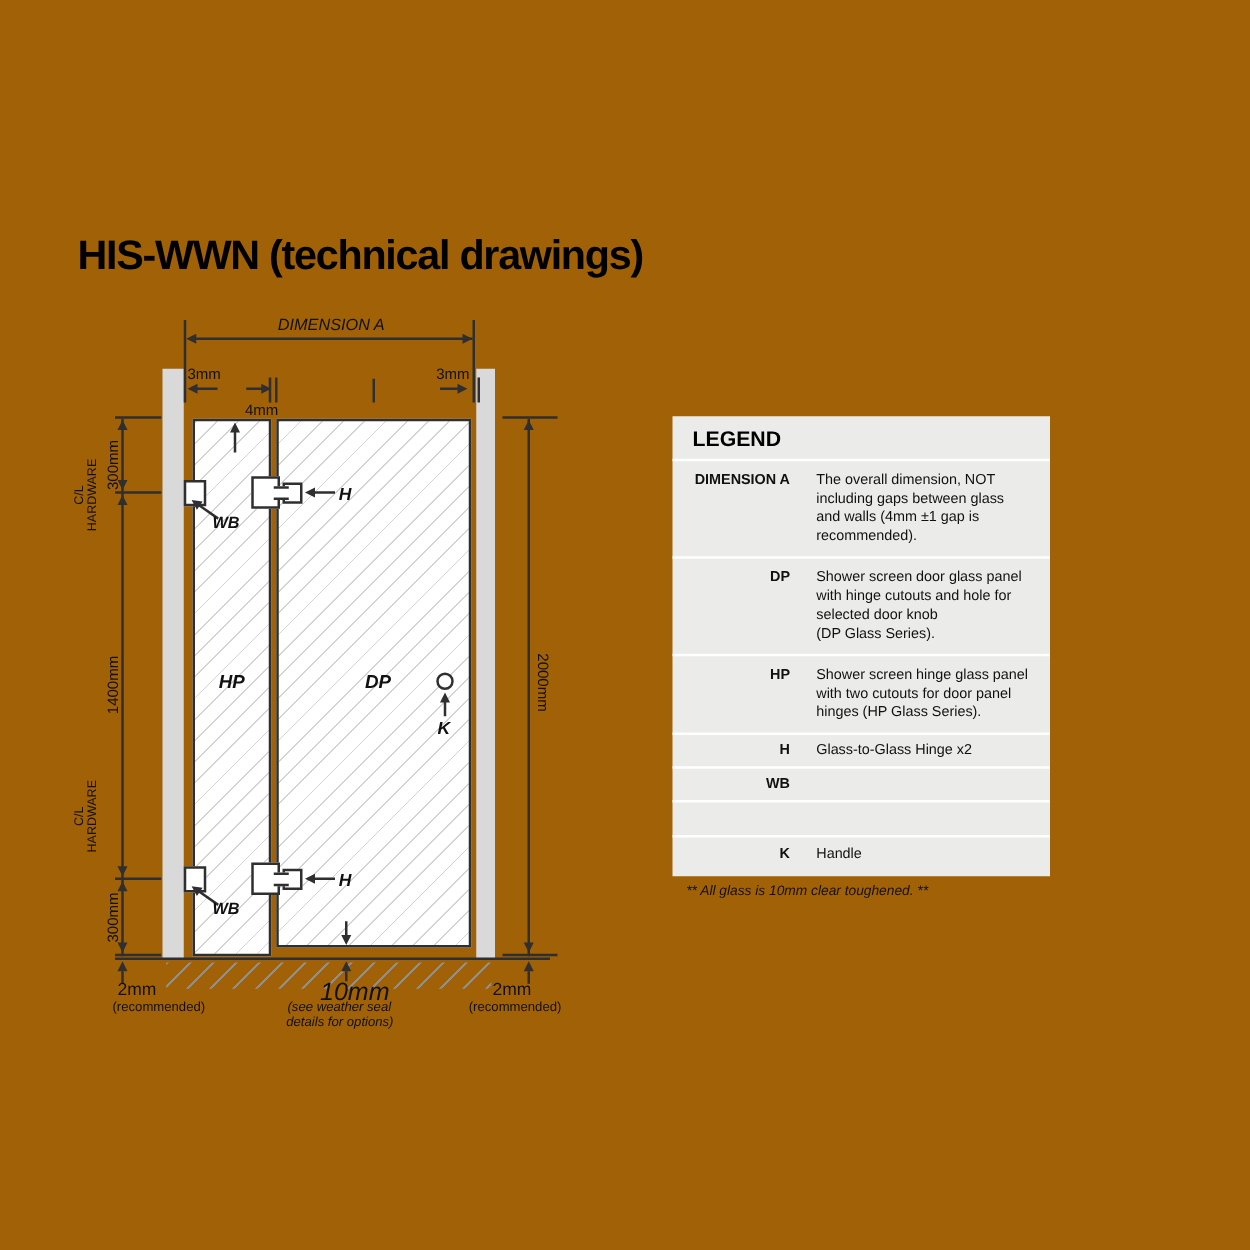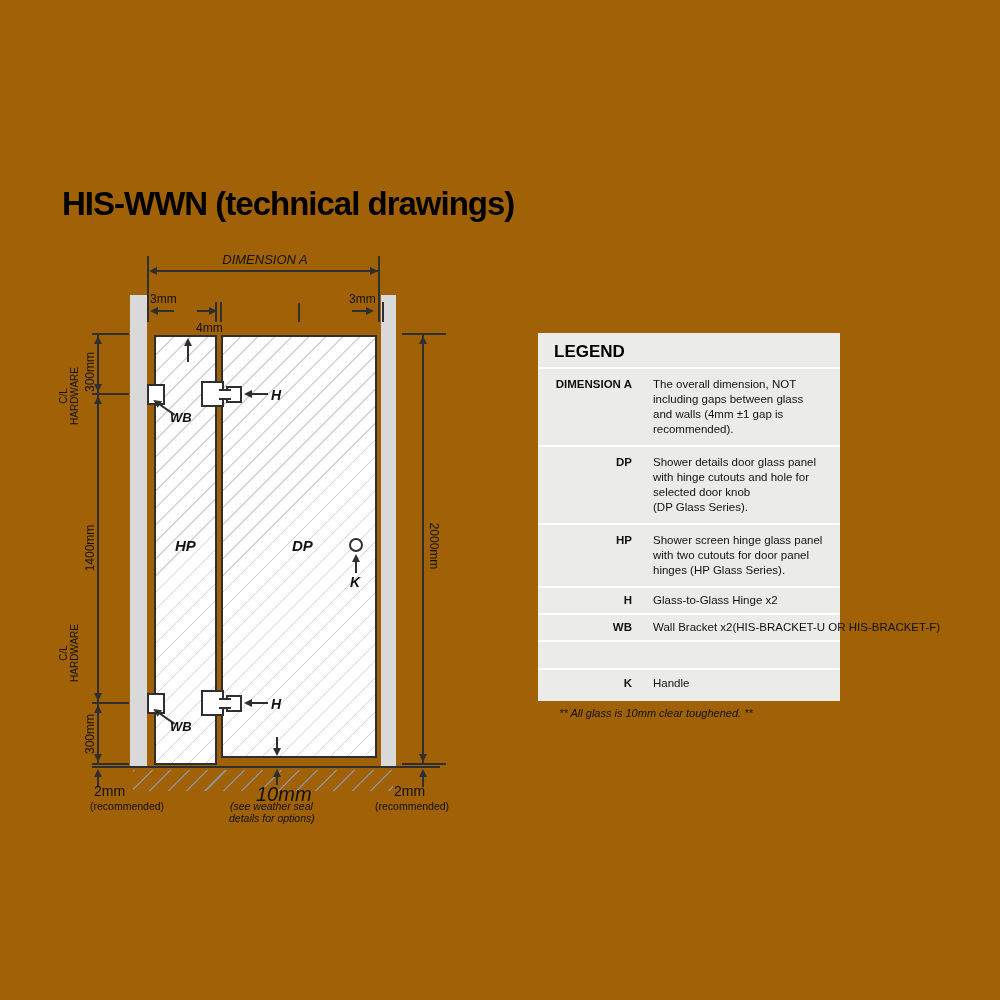--- a/index.html
+++ b/index.html
@@ -38,21 +38,21 @@
 
   .page-title { position:absolute; left:62px; top:185px; font-size:33px; font-weight:bold; letter-spacing:-1px; color:#000; }
 
   .legend { position:absolute; left:538px; top:333px; width:302px; height:368px; background:#ebebe9; }
   .legend-header { font-size:17px; font-weight:bold; padding:9px 0 5px 16px; color:#000; }
   .legend-sep { height:2px; background:#fff; }
   .legend-row { display:flex; font-size:11.5px; line-height:15px; }
   .legend-term { width:94px; text-align:right; font-weight:bold; flex:none; }
   .legend-desc { margin-left:21px; width:182px; }
   .legend-desc.nowrap { white-space:nowrap; overflow:visible; width:auto; }
-  .legend-foot { position:absolute; left:516px; top:707px; width:280px; text-align:center; font-size:11px; font-style:italic; color:#111; }
+  .legend-foot { position:absolute; left:549px; top:707px; width:280px; text-align:left; font-size:11px; font-style:italic; color:#111; }
   .kcircle { position:absolute; width:14px; height:14px; border:2px solid #2f2f2f; border-radius:50%; background:#fff; }
 </style>
 </head>
 <body>
 
 <div id="canvas">
 
   <div class="page-title">HIS-WWN (technical drawings)</div>
 
   <div>
@@ -189,21 +189,21 @@
         <div>including gaps between glass</div>
         <div>and walls (4mm ±1 gap is</div>
         <div>recommended).</div>
       </div>
     </div>
     <div class="legend-sep"></div>
 
     <div class="legend-row" style="padding:8px 0;">
       <div class="legend-term">DP</div>
       <div class="legend-desc">
-        <div>Shower details door glass panel</div>
+        <div>Shower screen door glass panel</div>
         <div>with hinge cutouts and hole for</div>
         <div>selected door knob</div>
         <div>(DP Glass Series).</div>
       </div>
     </div>
     <div class="legend-sep"></div>
 
     <div class="legend-row" style="padding:8px 0;">
       <div class="legend-term">HP</div>
       <div class="legend-desc">
@@ -217,23 +217,20 @@
     <div class="legend-row" style="padding:5px 0;">
       <div class="legend-term">H</div>
       <div class="legend-desc">
         <div>Glass-to-Glass Hinge x2</div>
       </div>
     </div>
     <div class="legend-sep"></div>
 
     <div class="legend-row" style="padding:5px 0;">
       <div class="legend-term">WB</div>
-      <div class="legend-desc nowrap">
-        <div>Wall Bracket x2(HIS-BRACKET-U OR HIS-BRACKET-F)</div>
-      </div>
     </div>
     <div class="legend-sep"></div>
 
     <div class="legend-row" style="height:26px;">
       <div class="legend-term"></div>
       <div class="legend-desc"></div>
     </div>
     <div class="legend-sep"></div>
 
     <div class="legend-row" style="padding:6px 0;">

